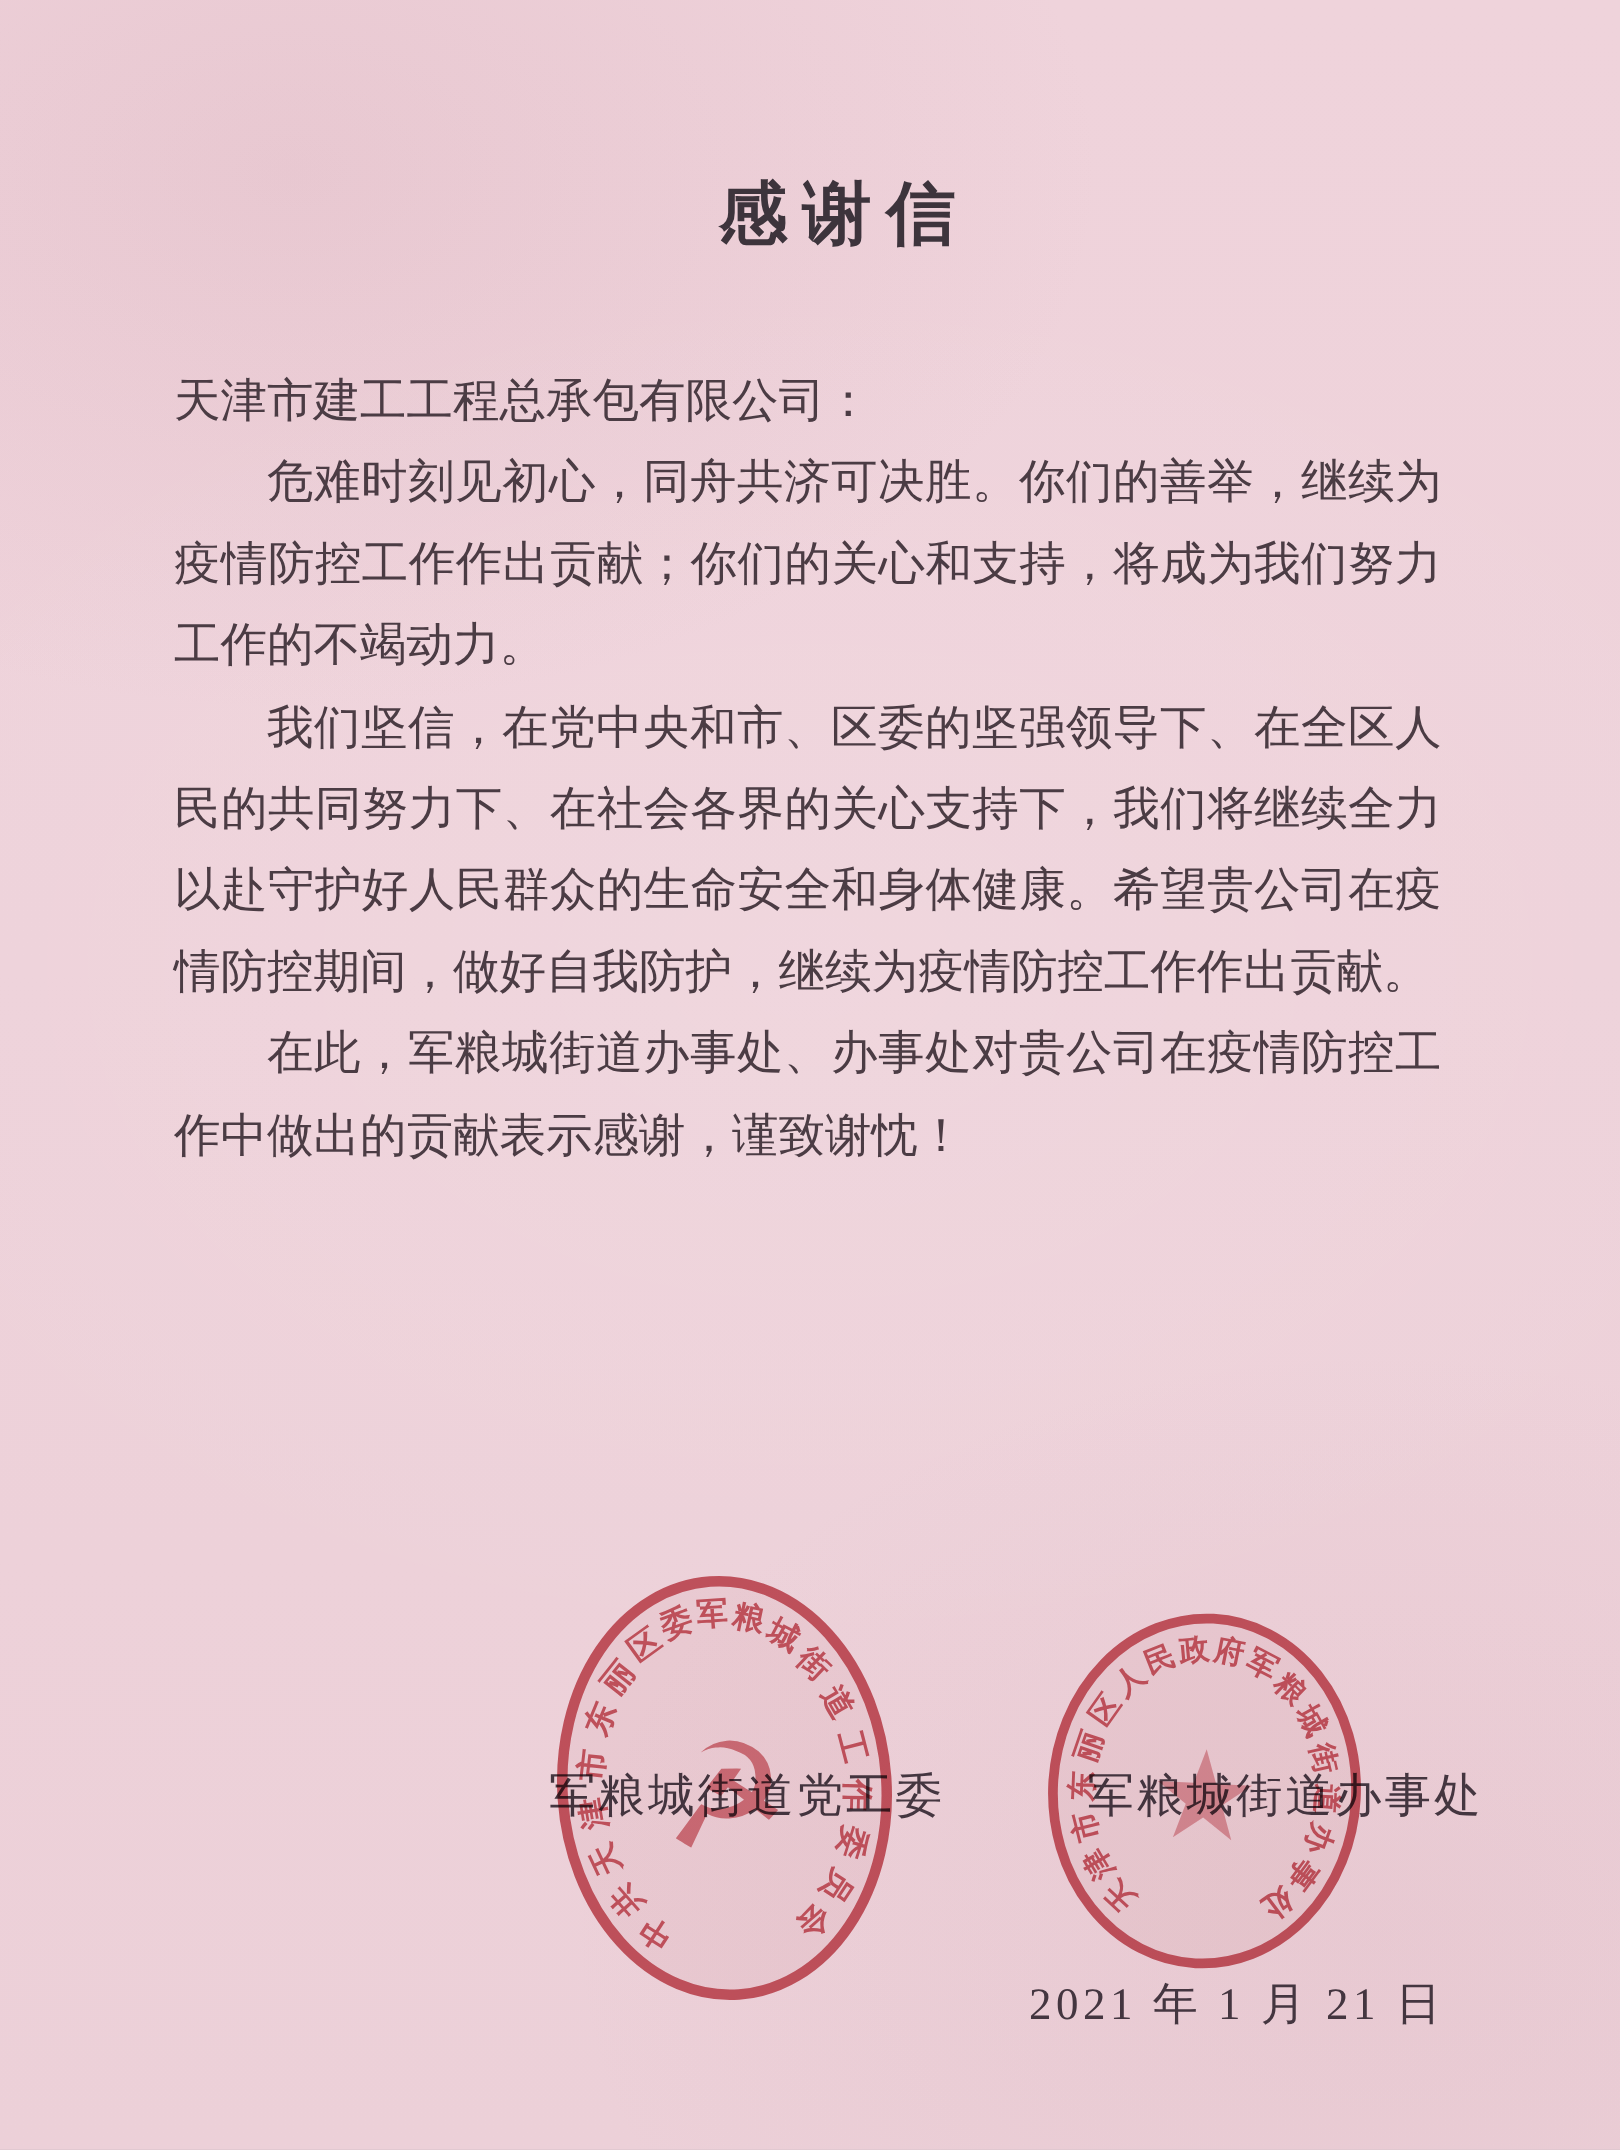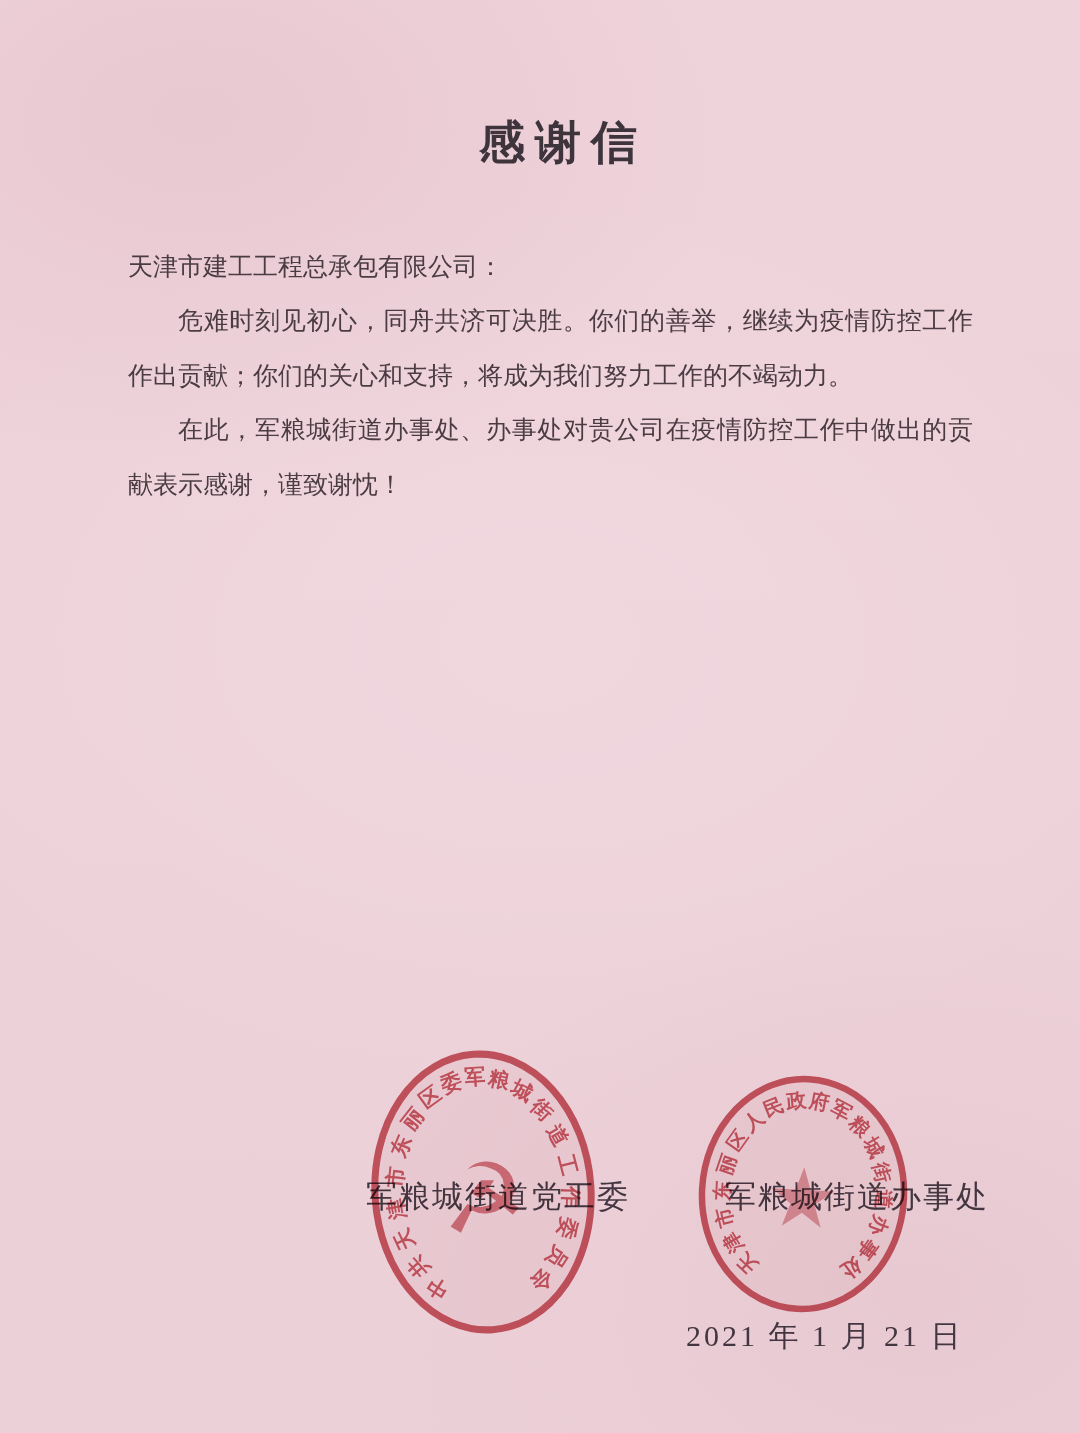--- a/index.html
+++ b/index.html
@@ -17,22 +17,22 @@
   }
   .title{
     position:absolute;top:112px;left:0;right:0;
     text-align:center;
     font-family:"Liberation Sans","DejaVu Sans",sans-serif;
     font-size:46px;font-weight:bold;letter-spacing:10px;
     color:#3d343c;
     padding-left:46px;
   }
   .body-text{
-    position:absolute;left:128px;top:240px;width:845px;
-    font-size:25px;line-height:54.4px;
+    position:absolute;left:116px;top:240px;width:845px;
+    font-size:31px;line-height:54.4px;
     color:#4b3c44;
     text-align:justify;
   }
   .body-text p{margin:0;text-indent:2em;}
   .body-text p.salutation{text-indent:0;}
   .signature{
     position:absolute;top:1176px;
     font-size:31px;color:#443640;letter-spacing:2px;
     white-space:nowrap;
   }
@@ -67,20 +67,21 @@
 </head>
 <body>
 
 <div class="sheet">
 
   <div class="title">感谢信</div>
 
   <div class="body-text">
     <p class="salutation">天津市建工工程总承包有限公司：</p>
     <p>危难时刻见初心，同舟共济可决胜。你们的善举，继续为疫情防控工作作出贡献；你们的关心和支持，将成为我们努力工作的不竭动力。</p>
+    <p>我们坚信，在党中央和市、区委的坚强领导下、在全区人民的共同努力下、在社会各界的关心支持下，我们将继续全力以赴守护好人民群众的生命安全和身体健康。希望贵公司在疫情防控期间，做好自我防护，继续为疫情防控工作作出贡献。</p>
     <p>在此，军粮城街道办事处、办事处对贵公司在疫情防控工作中做出的贡献表示感谢，谨致谢忱！</p>
   </div>
 
   <div class="signature sig-left">军粮城街道党工委</div>
   <div class="signature sig-right">军粮城街道办事处</div>
 
   <div class="date-line">2021 年 1 月 21 日</div>
 
   <svg class="stamp stamp-left" width="234" height="292" viewBox="0 0 234 292">
     <ellipse cx="117" cy="146" rx="108" ry="138" fill="#c23e49" opacity="0.06"></ellipse>

